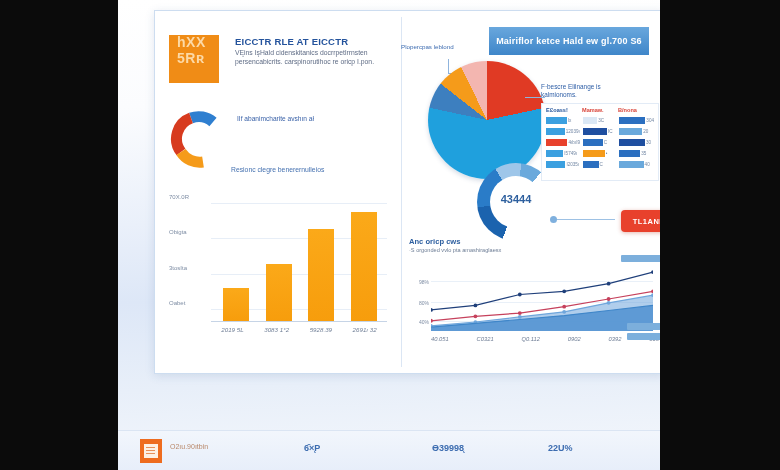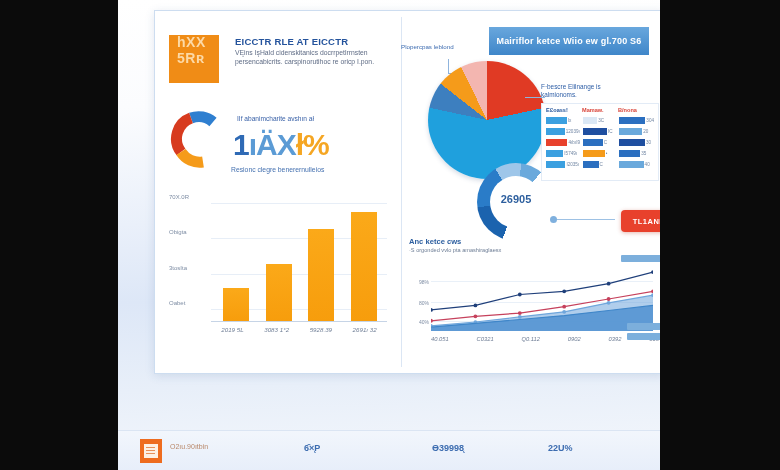--- a/index.html
+++ b/index.html
@@ -142,23 +142,20 @@
       <div class="tile-head">EICCTR RLE AT EICCTR</div>
       <div class="tile-body">VĘins Is̨Hald cidenskitanics docrrpetlrrnsten persencabicrits. carspinorutihoc re oricp I.pon.</div>
 
       <svg class="arc" viewBox="0 0 58 58">
         <path d="M44,11 A22,22 0 0,0 22,7" fill="none" stroke="#2f7fd0" stroke-width="11"></path>
         <path d="M22,7 A22,22 0 0,0 12,41" fill="none" stroke="#d73b1f" stroke-width="11"></path>
         <path d="M12,41 A22,22 0 0,0 34,51" fill="none" stroke="#f59b1a" stroke-width="11"></path>
       </svg>
 
       <div class="stat-cap">IIf abanimcharite avshın ał</div>
-      <div class="bignum">
-        <span>1</span><span class="b-g">ıÄX</span><span class="b-o">ł%</span>
-      </div>
       <div class="stat-sub">Resionc clegre benerernulleios</div>
 
       <div id="barchart">
         <div class="bc-grid">
             <i style="top: 106.2px;"></i>
             <i style="top: 70.8px;"></i>
             <i style="top: 35.4px;"></i>
             <i style="top: 0px;"></i>
           </div>
         <div class="bc-axis"></div>
@@ -174,34 +171,34 @@
             <span>5928.39</span>
             <span>2691ı 32</span>
           </div>
       <div class="bc-ylab" style="top: 103.2px;">Oabet</div>
           <div class="bc-ylab" style="top: 67.8px;">3tosIta</div>
           <div class="bc-ylab" style="top: 32.4px;">Obigta</div>
           <div class="bc-ylab" style="top: -3px;">70X.0R</div>
         </div>
 
       <div class="banner">
-        <span>Mairiflor ketce Wiio ew gl.700 S6</span>
+        <span>Mairiflor ketce Hald ew gl.700 S6</span>
       </div>
 
       <div class="callout-l">Plopercpas leblond</div>
       <div class="lead-l"></div>
       <div class="pie-wrap">
           <div class="pie"></div>
         </div>
       <div class="lead-r"></div>
       <div class="callout-r">F·bescre Elilnange is kalmionoms.</div>
 
       <div class="donut-wrap">
         <div class="donut"></div>
-        <div class="donut-val">26905</div>
+        <div class="donut-val">43444</div>
       </div>
 
       <div class="cmp">
         <div class="cmp-head">
             <span>EƐoass!</span>
             <span>Mamaw.</span>
             <span>B/nona</span>
           </div>
         <div id="cmp-body">
             <div class="cmp-row">
@@ -277,21 +274,21 @@
           </div>
       </div>
 
       <div class="conn"></div>
       <div class="conn-dot"></div>
       <div class="badge">
         <span>TL1ANR</span>
       </div>
 
       <div id="linechart">
-        <div class="lc-title">Anc ketce cws</div>
+        <div class="lc-title">Anc oricp cws</div>
         <div class="lc-sub">·S orgonded vvlo pta amashiraglaesx</div>
         <div class="lc-plot">
             <i class="g" style="top: 54.4px;"></i>
             <div class="lc-ylab" style="top: 52.4px; left: -26px;">40%</div>
             <i class="g" style="top: 35.2px;"></i>
             <div class="lc-ylab" style="top: 33.2px; left: -26px;">80%</div>
             <i class="g" style="top: 14.08px;"></i>
             <div class="lc-ylab" style="top: 12.08px; left: -26px;">98%</div>
             <svg viewBox="0 0 222 64" width="222" height="64" style="position: absolute; left: 0px; top: 0px;">
               <path d="M0,64 L0.0,60.2 L44.4,56.3 L88.8,52.5 L133.2,48.6 L177.6,43.5 L222.0,38.4 L222,64 Z" fill="#3f86c9" fill-opacity="0.95"></path>

